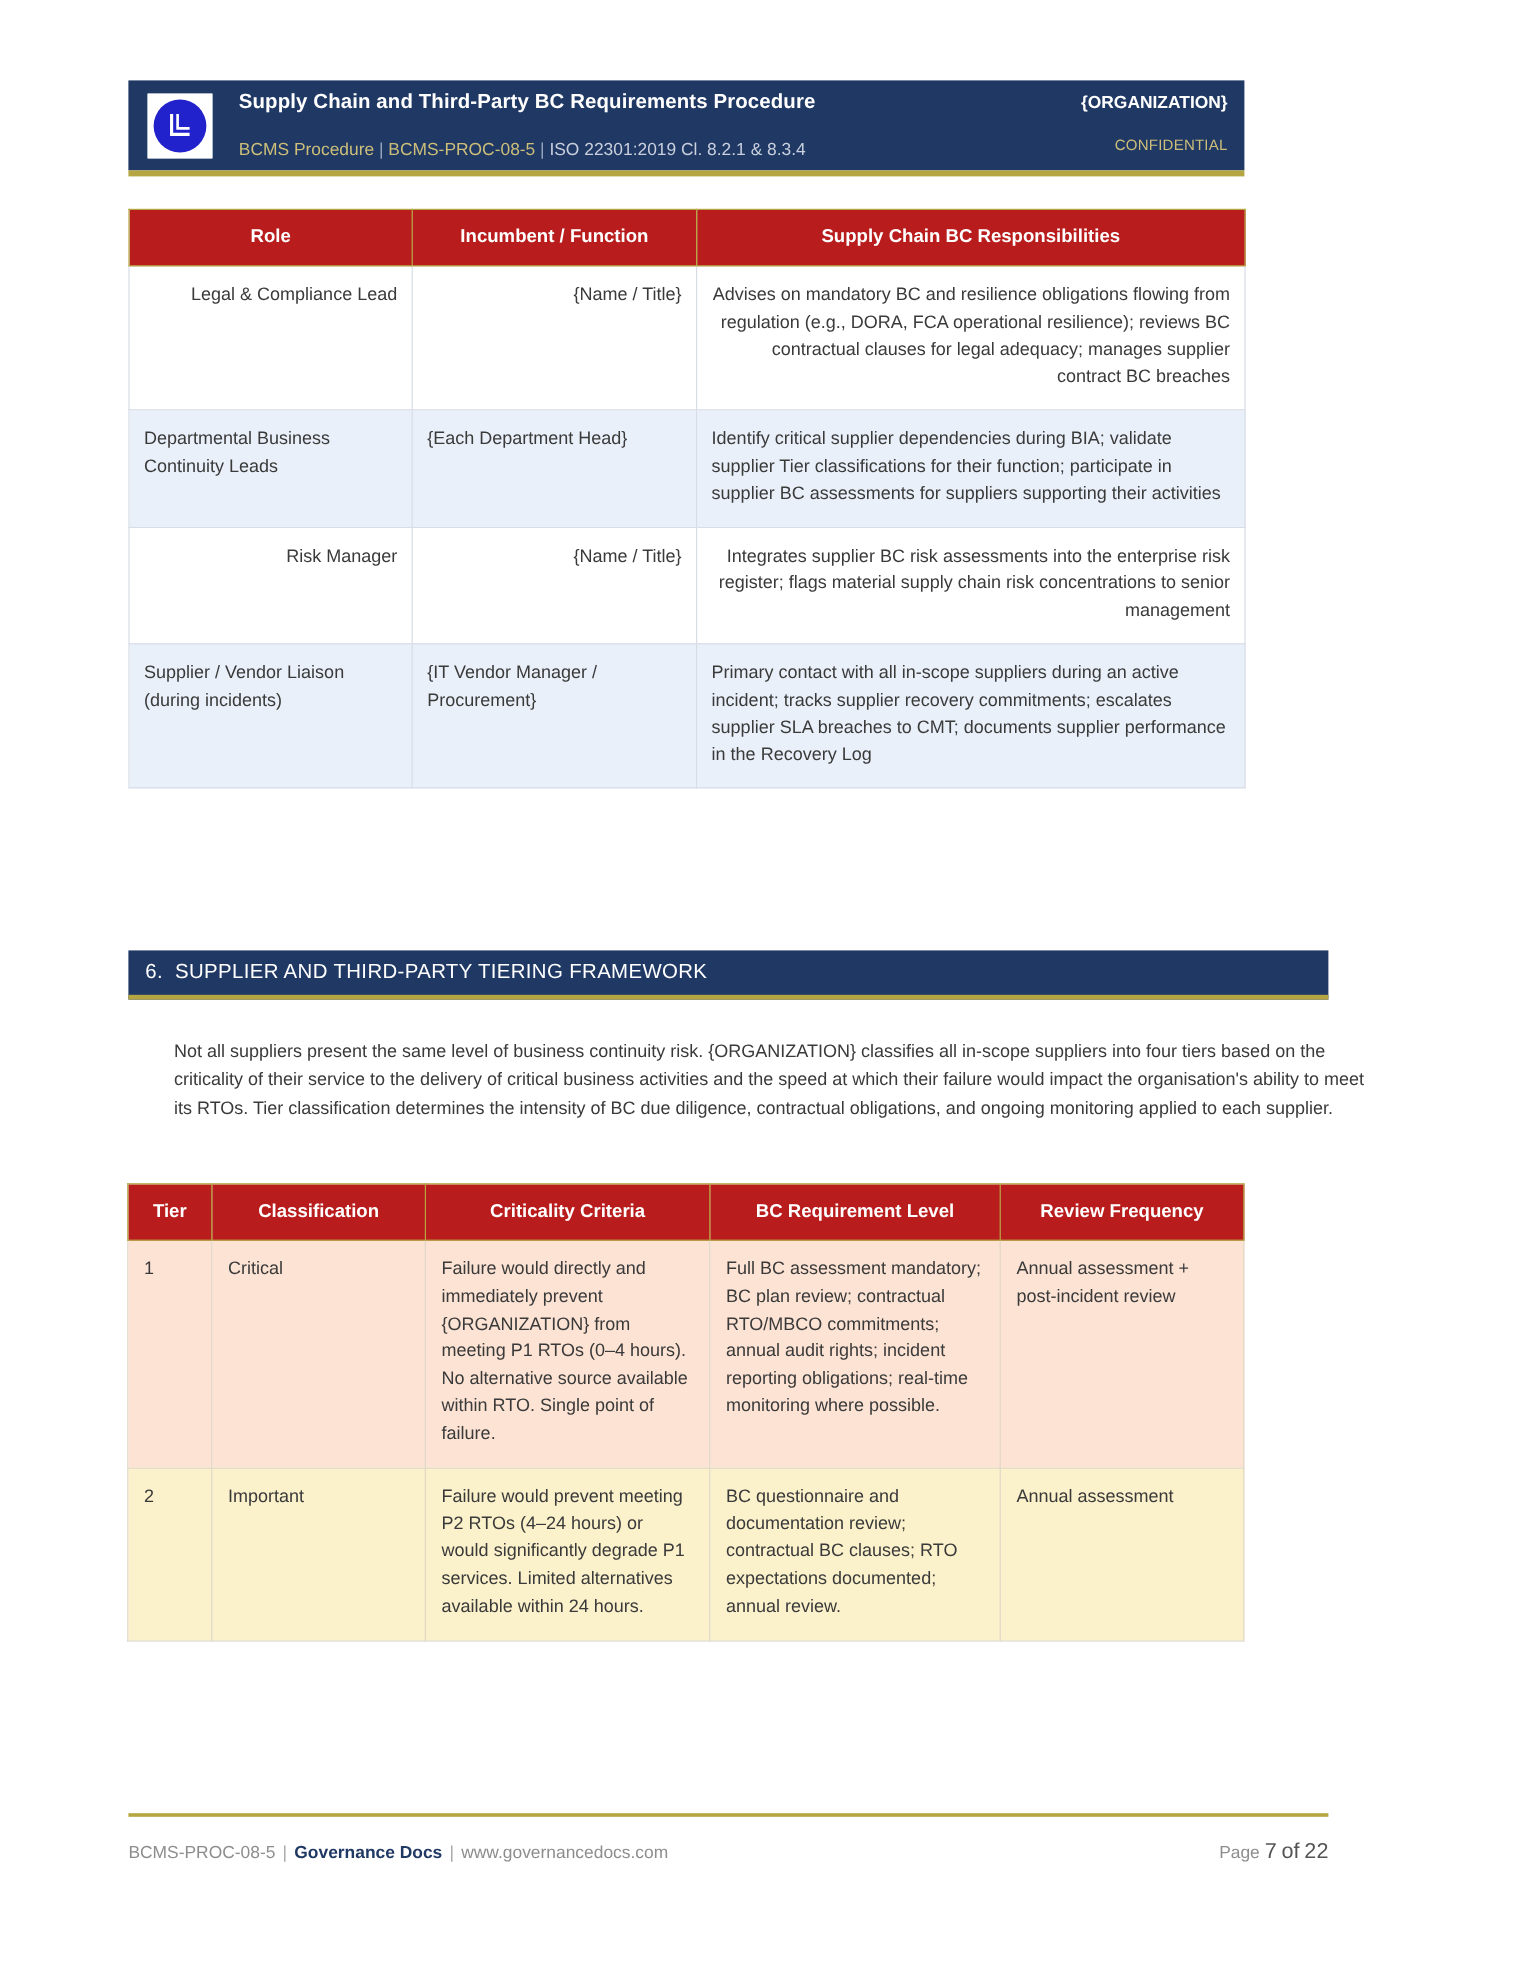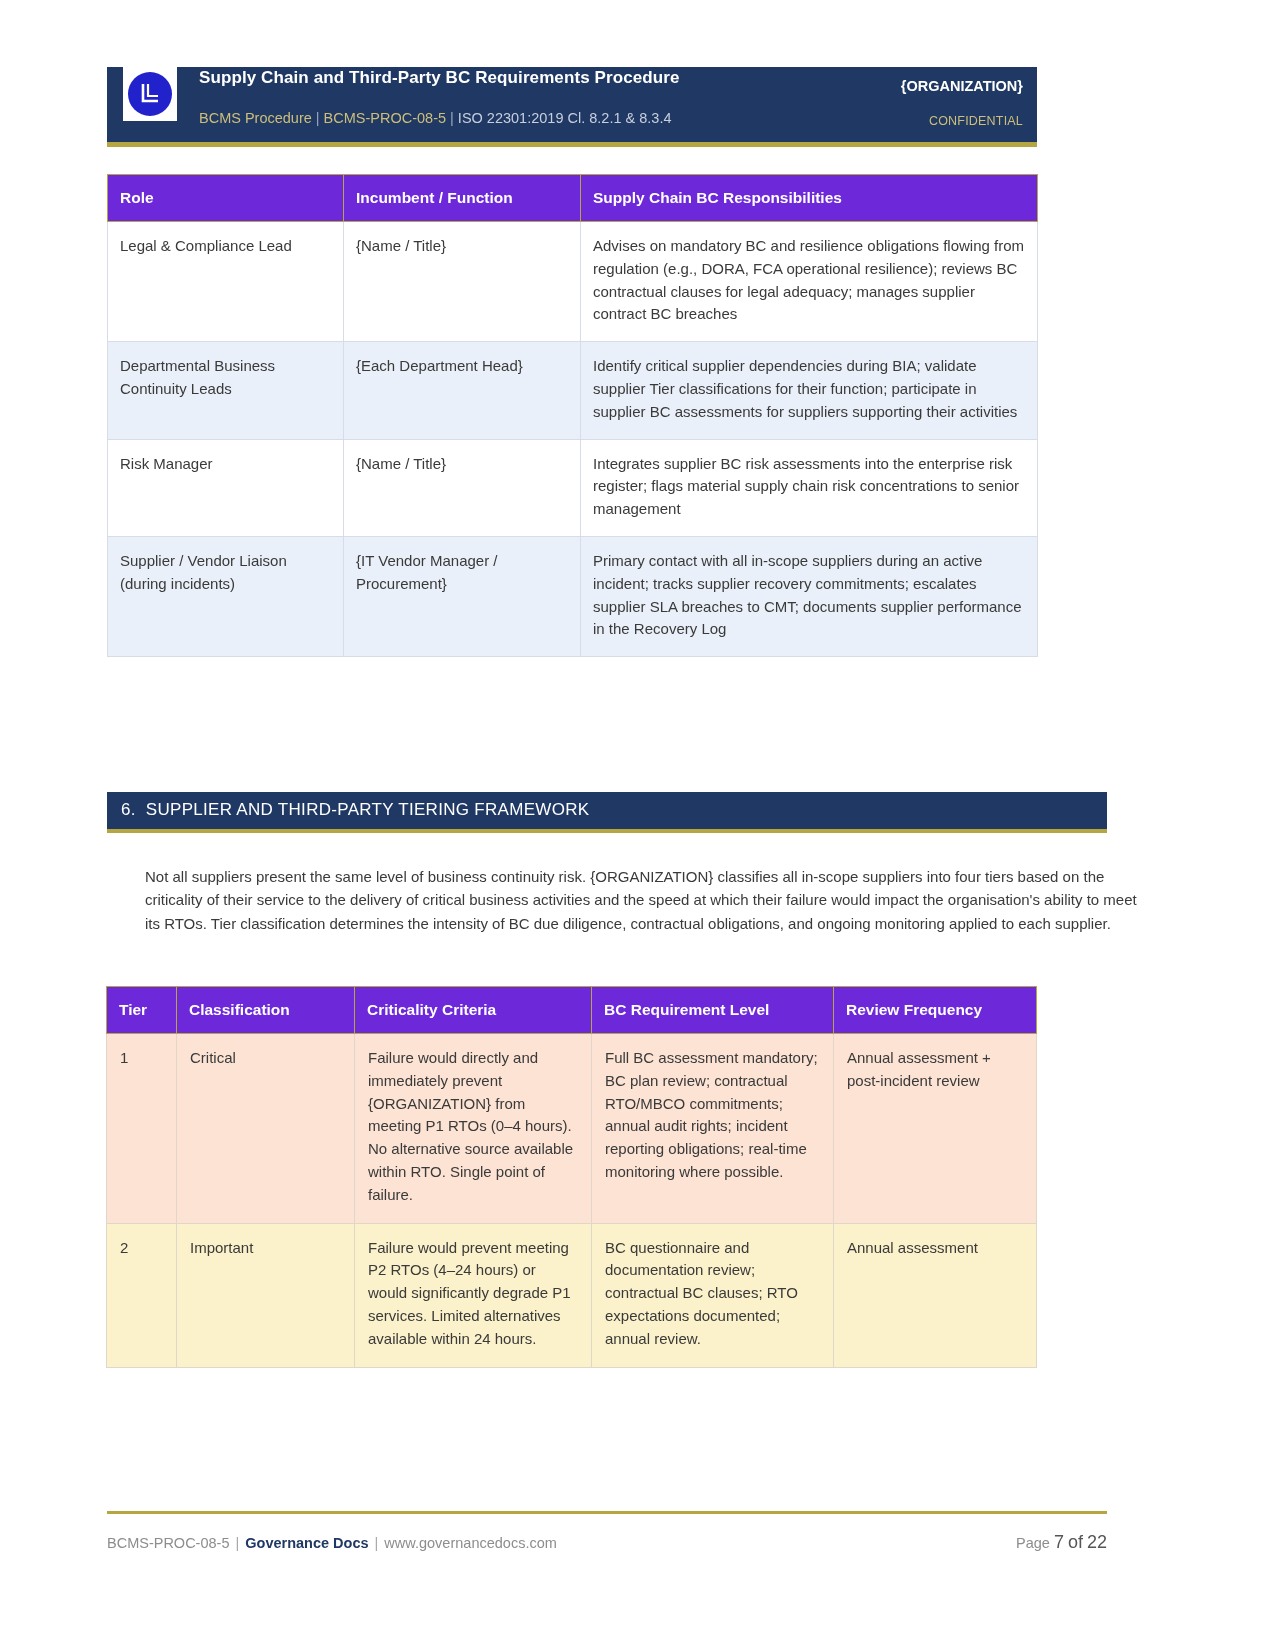--- a/index.html
+++ b/index.html
@@ -23,21 +23,21 @@
 
   
   .doc-header {
     position: absolute;
     left: 107px;
     top: 67px;
     width: 930px;
     height: 75px;
     background: #1f3864;
     display: flex;
-    align-items: flex-start;
+    align-items: center;
     padding: 0 14px 0 16px;
   }
   .doc-header-accent {
     position: absolute;
     left: 107px;
     top: 142px;
     width: 930px;
     height: 5px;
     background: #b5a642;
   }
@@ -105,41 +105,41 @@
   }
 
   
   .tbl {
     position: absolute;
     border-collapse: collapse;
     table-layout: fixed;
     font-size: 15px;
   }
   .tbl th {
-    background: #6d28d9;
+    background: #b91c1c;
     color: #ffffff;
     font-size: 15.5px;
     font-weight: bold;
-    text-align: left;
+    text-align: center;
     padding: 14px 12px;
     border: 1px solid #b5a642;
     vertical-align: middle;
   }
   .tbl td {
     padding: 13px 12px 15px 12px;
     border: 1px solid #d7dce6;
     vertical-align: top;
     line-height: 1.52;
     color: #3a3a3a;
     font-size: 15px;
   }
 
   #roles-table { left: 107px; top: 174px; width: 930px; }
   #roles-table tr.alt td { background: #eaf0f9; }
-  #roles-table tr.plain td { background: #ffffff; }
+  #roles-table tr.plain td { background: #ffffff; text-align: right; }
 
   #tier-table { left: 106px; top: 986px; width: 930px; }
   #tier-table td { padding: 13px 13px 16px 13px; border-color: #e0d7c8; }
   #tier-table tr.tier1 td { background: #fce3d4; }
   #tier-table tr.tier2 td { background: #fbf1ca; }
 
   
   .section-heading {
     position: absolute;
     left: 107px;

